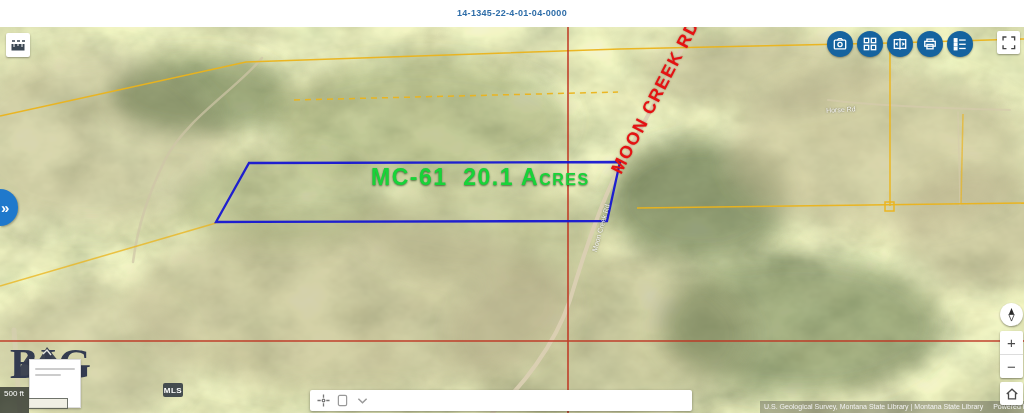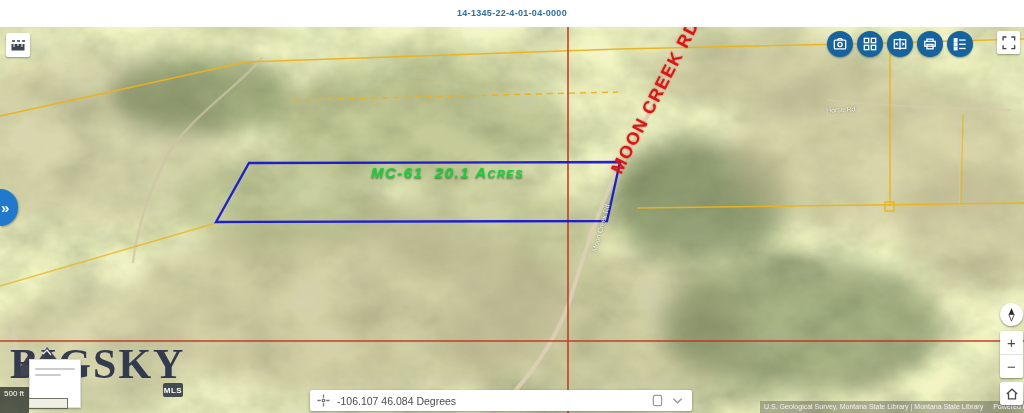--- a/index.html
+++ b/index.html
@@ -16,22 +16,22 @@
   
   .tbtn{position:absolute;top:31px;width:26px;height:26px;border-radius:50%;
         background:#15639f;z-index:22;display:flex;align-items:center;justify-content:center;
         box-shadow:0 1px 2px rgba(0,0,0,.35);cursor:pointer;}
   .sqbtn{position:absolute;background:#fff;border-radius:2px;z-index:22;
          display:flex;align-items:center;justify-content:center;
          box-shadow:0 1px 2px rgba(0,0,0,.35);cursor:pointer;}
 
   
   .lbl-parcel{position:absolute;left:371px;top:164px;z-index:6;white-space:pre;
-     font-size:15px;font-weight:800;font-variant:small-caps;letter-spacing:1.5px;
-     color:#18d338;text-shadow:0 1px 2px rgba(0,45,0,.6);font-style:italic;}
+     font-size:23px;font-weight:800;font-variant:small-caps;letter-spacing:1.5px;
+     color:#18d338;text-shadow:0 1px 2px rgba(0,45,0,.6);}
   .lbl-road{position:absolute;left:616px;top:162px;z-index:6;transform:rotate(-62.5deg);
      transform-origin:0 50%;font-size:17.5px;font-weight:800;letter-spacing:1.5px;
      color:#e51212;text-shadow:0 0 2px rgba(110,0,0,.45);white-space:nowrap;}
   .lbl-base{position:absolute;z-index:5;font-size:7px;color:rgba(255,255,255,.9);
      text-shadow:0 0 2px rgba(0,0,0,.6);white-space:nowrap;}
   .lbl-mcr{left:594px;top:248px;transform:rotate(-74deg);transform-origin:0 50%;}
   .lbl-horse{left:826px;top:106px;transform:rotate(-3deg);}
 
   
   .wm{position:absolute;left:10px;top:344px;z-index:7;display:flex;align-items:flex-end;
@@ -143,21 +143,20 @@
     <div class="lbl-road">MOON CREEK RD</div>
     <div class="lbl-base lbl-mcr">Moon Creek Rd</div>
     <div class="lbl-base lbl-horse">Horse Rd</div>
 
     <div class="wm">
       <span class="word">BIG</span>
       <svg width="66" height="34" viewBox="0 0 66 34" style="margin:0 2px 2px 2px;">
         <path d="M2,32 L17,10 L25,19 L35,3 L47,18 L53,11 L64,32 Z" fill="#2a3147" opacity="0.95"></path>
         <path d="M31,10 L35,6 L39,11" stroke="#e8e8e8" stroke-width="1.4" fill="none"></path>
       </svg>
-      <span class="word">SKY</span>
     </div>
     <div class="mls">MLS</div>
     <div class="infobox">
         <i></i>
         <i style="width:60%;"></i>
       </div>
   </div>
 
   <div class="hdr">
     <div>14-1345-22-4-01-04-0000</div>
@@ -224,21 +223,20 @@
   <div class="scale">
     <span class="txt">500 ft</span>
     <span class="bar"></span>
   </div>
 
   <div class="coord">
     <svg width="13" height="13" viewBox="0 0 14 14" style="margin:0 7px;" fill="none" stroke="#777" stroke-width="1.4">
       <path d="M7,0.5 V4 M7,10 V13.5 M0.5,7 H4 M10,7 H13.5"></path>
         <circle cx="7" cy="7" r="1.4"></circle>
     </svg>
-    <span class="val">-106.107 46.084 Degrees</span>
     <svg width="11" height="13" viewBox="0 0 12 14" style="margin-right:9px;" fill="none" stroke="#999" stroke-width="1.3">
       <rect x="1.5" y="1.5" width="9" height="11" rx="1.5"></rect>
     </svg>
     <svg width="11" height="8" viewBox="0 0 12 8" style="margin-right:9px;" fill="none" stroke="#999" stroke-width="1.6">
       <path d="M1.5,1.5 L6,6 L10.5,1.5"></path>
     </svg>
   </div>
 
   <div class="attr">
     <span>U.S. Geological Survey, Montana State Library | Montana State Library</span>

